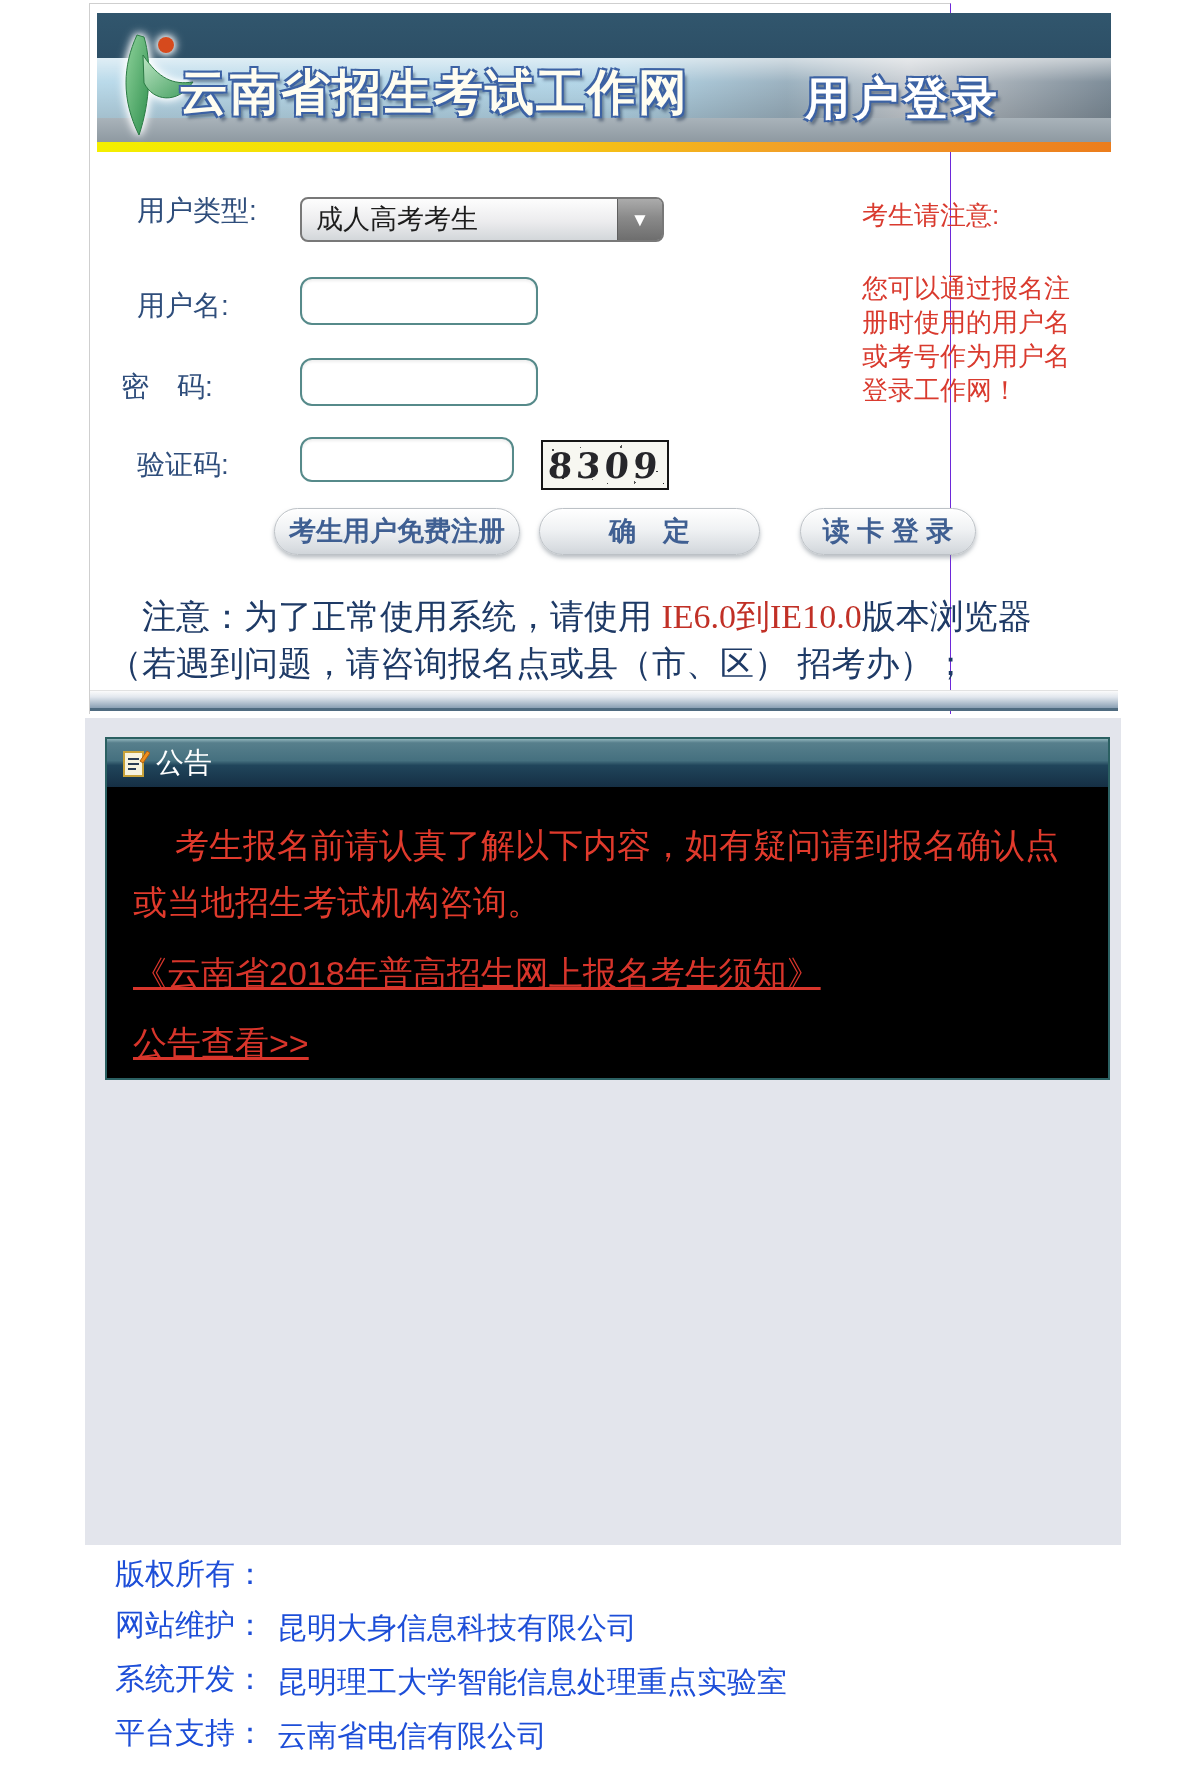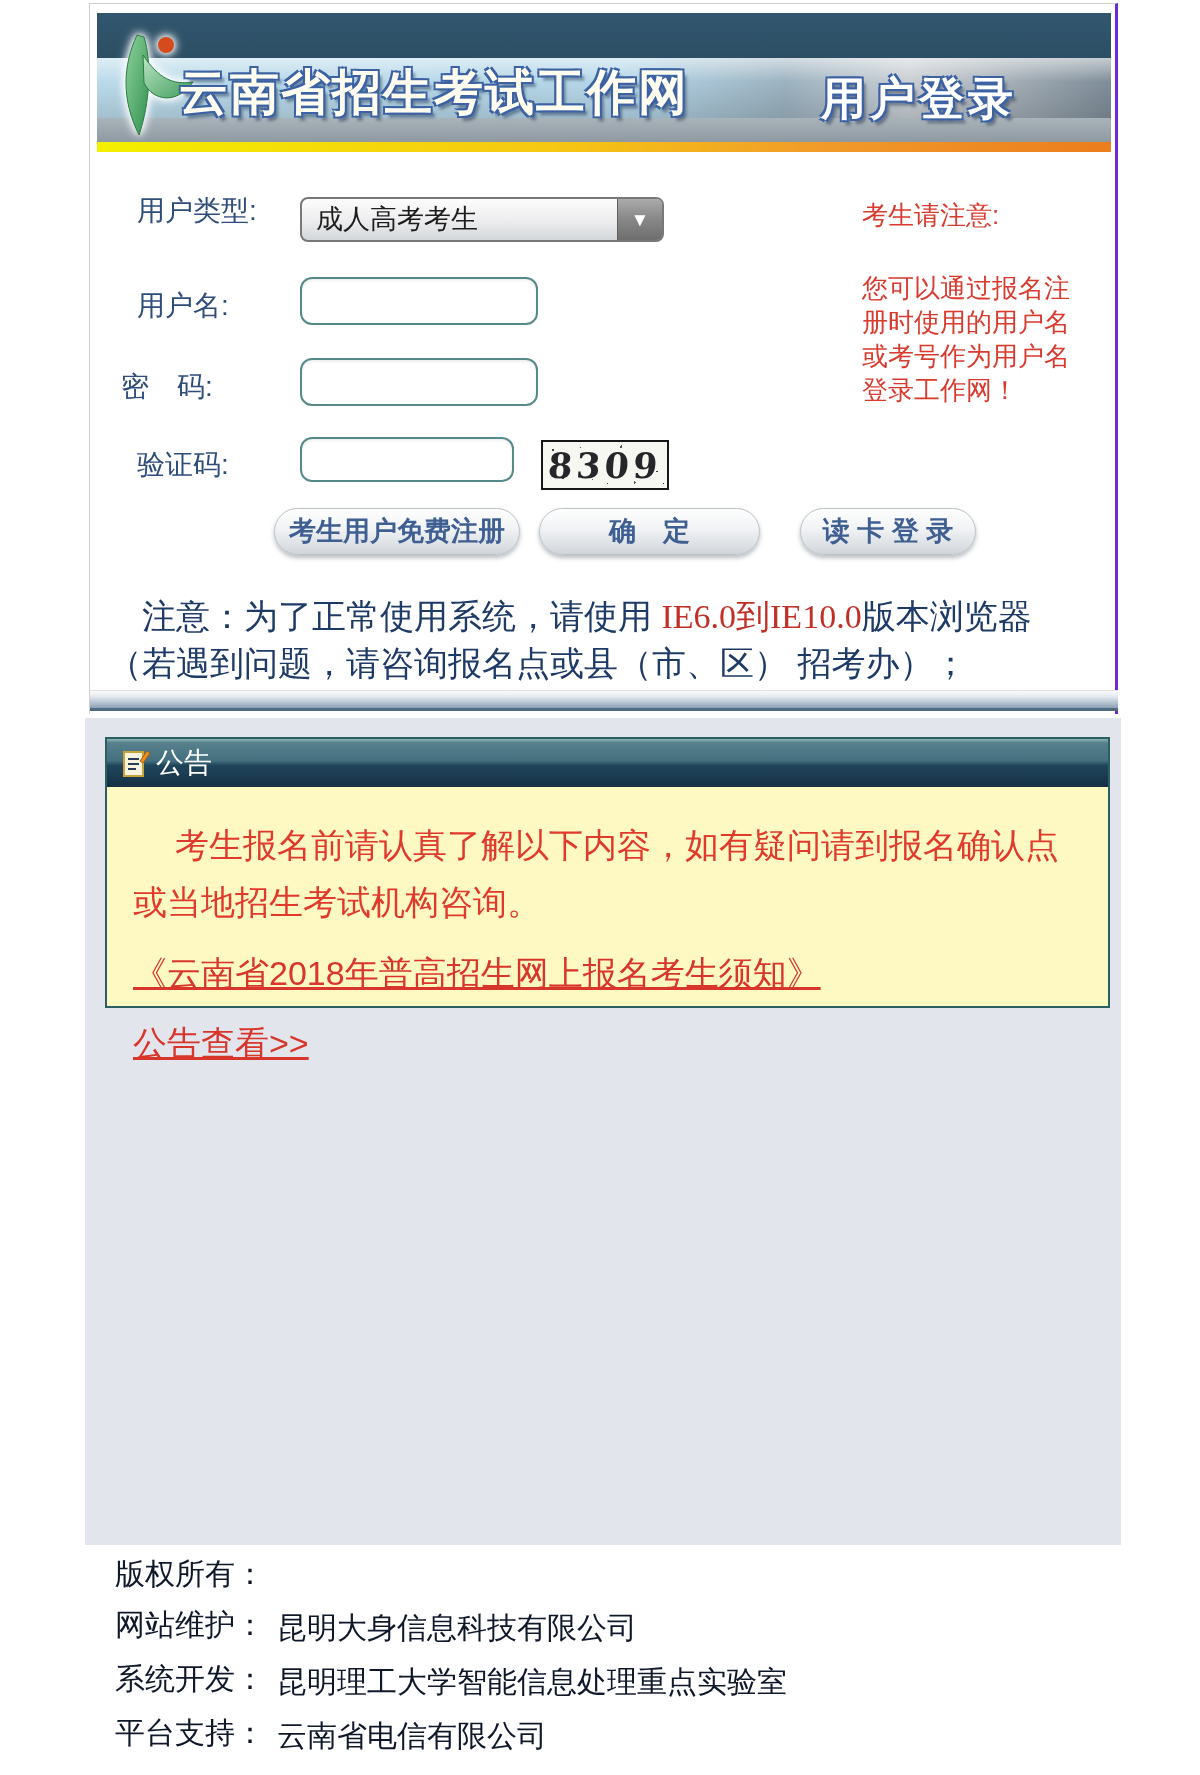--- a/index.html
+++ b/index.html
@@ -1,36 +1,36 @@
 <!DOCTYPE html>
 <html><head>
 <meta charset="utf-8">
 <style>
   html,body{margin:0;padding:0;background:#fff;}
   body{width:1200px;height:1775px;font-family:"Liberation Sans","DejaVu Sans",sans-serif;}
   .page{position:relative;width:1200px;height:1775px;background:#ffffff;overflow:hidden;}
   .abs{position:absolute;}
 
   
-  .login-panel{left:89px;top:3px;width:1029px;height:711px;background:#fff;
-    border-top:1px solid #cfcfcf;border-left:1px solid #cfcfcf;border-right:3px solid #6d28d9;box-sizing:border-box;}
+  .login-panel{left:89px;top:3px;width:862px;height:711px;background:#fff;
+    border-top:1px solid #cfcfcf;border-left:1px solid #cfcfcf;border-right:1px solid #6d28d9;box-sizing:border-box;}
 
   
   .banner{left:97px;top:13px;width:1014px;height:139px;background:linear-gradient(to bottom,#31566d 0%,#2a4a61 55%,#254357 100%);}
   .banner-band{position:absolute;left:0;top:45px;width:100%;height:60px;
     background-image:linear-gradient(to bottom,rgba(255,255,255,.55) 0%,rgba(255,255,255,0) 40%,rgba(0,0,0,.12) 100%),
       linear-gradient(to right,#badaea 0%,#b4d6e8 52%,#9cb2c0 68%,#c9ced3 80%,#7e8d99 100%);}
   .banner-gray{position:absolute;left:0;top:105px;width:100%;height:24px;
     background:linear-gradient(to bottom,#a9b3ba 0%,#8e99a1 100%);}
   .banner-bar{position:absolute;left:0;top:129px;width:100%;height:10px;
     background:linear-gradient(to right,#f4ef00 0%,#f6c713 45%,#f19a2a 72%,#ec7d1c 100%);}
   .site-title{position:absolute;left:82px;top:47px;font-size:49px;font-weight:bold;letter-spacing:2px;
     color:#fffdf0;white-space:nowrap;
     text-shadow:-2px -2px 0 #3c62a4,2px -2px 0 #3c62a4,-2px 2px 0 #3c62a4,2px 2px 0 #3c62a4,4px 5px 3px rgba(20,40,70,.45);}
-  .page-title{position:absolute;left:724px;top:56px;font-size:45px;font-weight:bold;letter-spacing:4px;
+  .page-title{position:absolute;left:708px;top:56px;font-size:45px;font-weight:bold;letter-spacing:4px;
     color:#ffffff;white-space:nowrap;
     text-shadow:-2px -2px 0 #3c62a4,2px -2px 0 #3c62a4,-2px 2px 0 #3c62a4,2px 2px 0 #3c62a4,4px 5px 3px rgba(20,40,70,.45);}
   .logo{position:absolute;left:6px;top:8px;width:112px;height:122px;filter:drop-shadow(0 0 5px rgba(255,255,255,.95)) drop-shadow(0 0 3px rgba(255,255,255,.9));}
 
   
   .flabel{color:#2e4d7b;font-size:28px;white-space:nowrap;}
   .tbox{box-sizing:border-box;border:2px solid #568a8a;border-radius:12px;background:#fff;
     box-shadow:inset 0 2px 3px rgba(0,0,0,.07);font-size:26px;padding:0 10px;color:#222;outline:none;}
   .select-box{left:300px;top:197px;width:364px;height:45px;box-sizing:border-box;border:2px solid #787878;border-radius:8px;
     background:linear-gradient(to bottom,#fdfdfd 0%,#ececee 55%,#d3d7da 100%);cursor:pointer;}
@@ -64,33 +64,33 @@
   .side-note{left:862px;top:198px;width:220px;color:#d93a2e;word-break:break-all;}
   .side-note-title{font-size:26px;margin:0 0 38px 0;}
   .side-note-body{font-size:26px;line-height:34px;margin:0;}
 
   .panel-bottom-bar{left:90px;top:690px;width:1028px;height:21px;box-sizing:border-box;
     border-top:1px solid #e2e2e2;border-bottom:3px solid #4f6b80;
     background:linear-gradient(to bottom,#fbfbfb 0%,#e2e7ee 35%,#b3c1cf 70%,#8aa0b4 100%);}
 
   
   .gray-section{left:85px;top:718px;width:1036px;height:827px;background:#e3e5ec;}
-  .ann-wrap{left:105px;top:737px;width:1005px;height:271px;box-sizing:border-box;border:2px solid #2b6062;background:#fef9c3;}
+  .ann-wrap{left:105px;top:737px;width:1005px;height:343px;box-sizing:border-box;border:2px solid #2b6062;background:#000000;}
   .ann-bar{height:48px;display:flex;align-items:center;padding-left:16px;box-sizing:border-box;
     background:linear-gradient(to bottom,#8fb3ba 0%,#577f8c 8%,#45707f 45%,#20455b 55%,#152f44 100%);}
   .ann-title{color:#ffffff;font-size:28px;margin-left:6px;}
   .ann-body{padding:30px 14px 0 26px;}
   .ann-para{color:#e03a2c;font-size:34px;line-height:57px;text-indent:42px;margin:0;width:952px;word-break:break-all;}
   .ann-link{display:inline-block;color:#d8352b;font-size:34px;text-decoration:underline;cursor:pointer;}
   .ann-link1{margin-top:20px;}
   .ann-link2{display:block;margin-top:24px;width:190px;}
 
   
   .footer{left:115px;top:1556px;}
-  .f-row{display:flex;align-items:flex-start;margin-bottom:15px;font-size:30px;color:#0f172a;line-height:36px;}
+  .f-row{display:flex;align-items:flex-start;margin-bottom:15px;font-size:30px;color:#1d4ed8;line-height:36px;}
   .f-label{white-space:nowrap;margin-right:12px;}
   .f-value{white-space:nowrap;padding-top:3px;}
 </style>
 </head>
 <body>
 
 <div class="page">
 
   <div class="abs login-panel">
 

